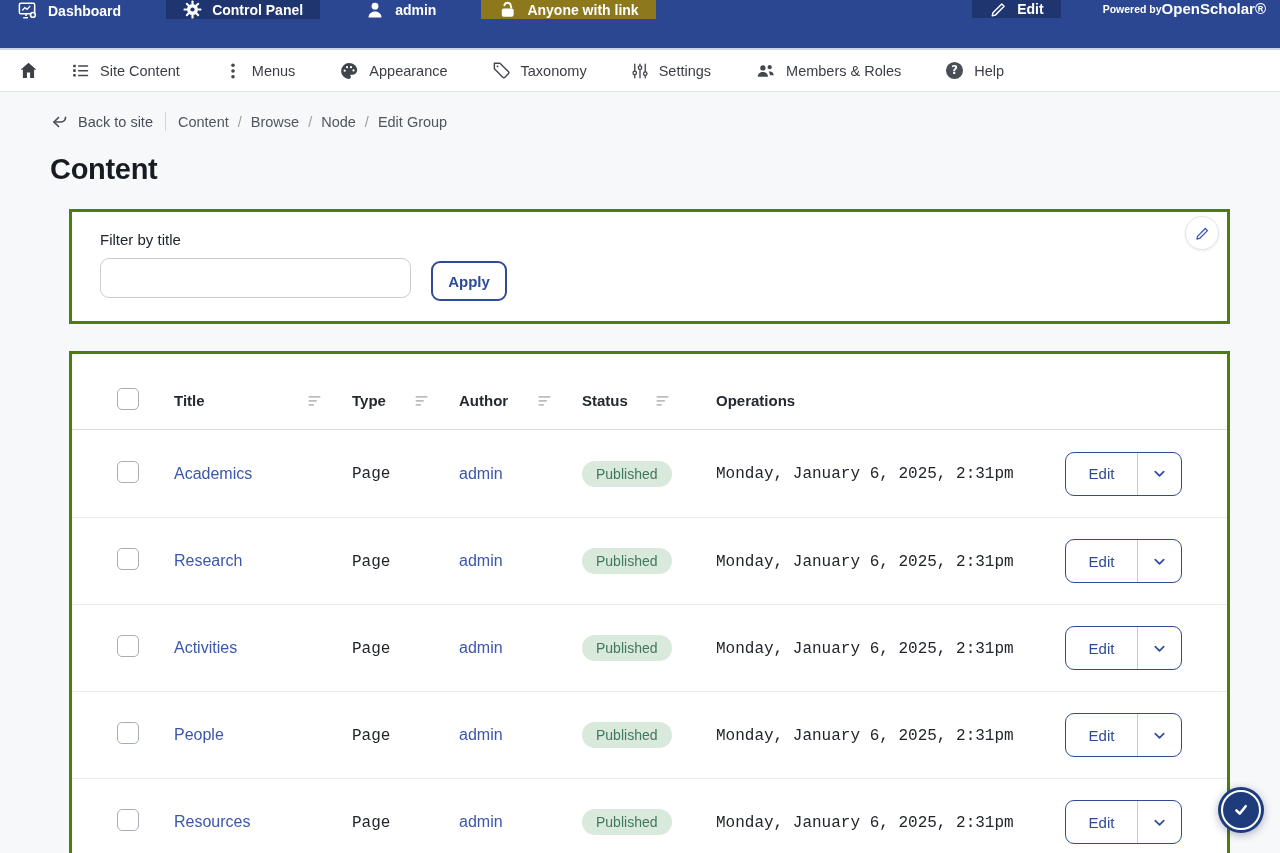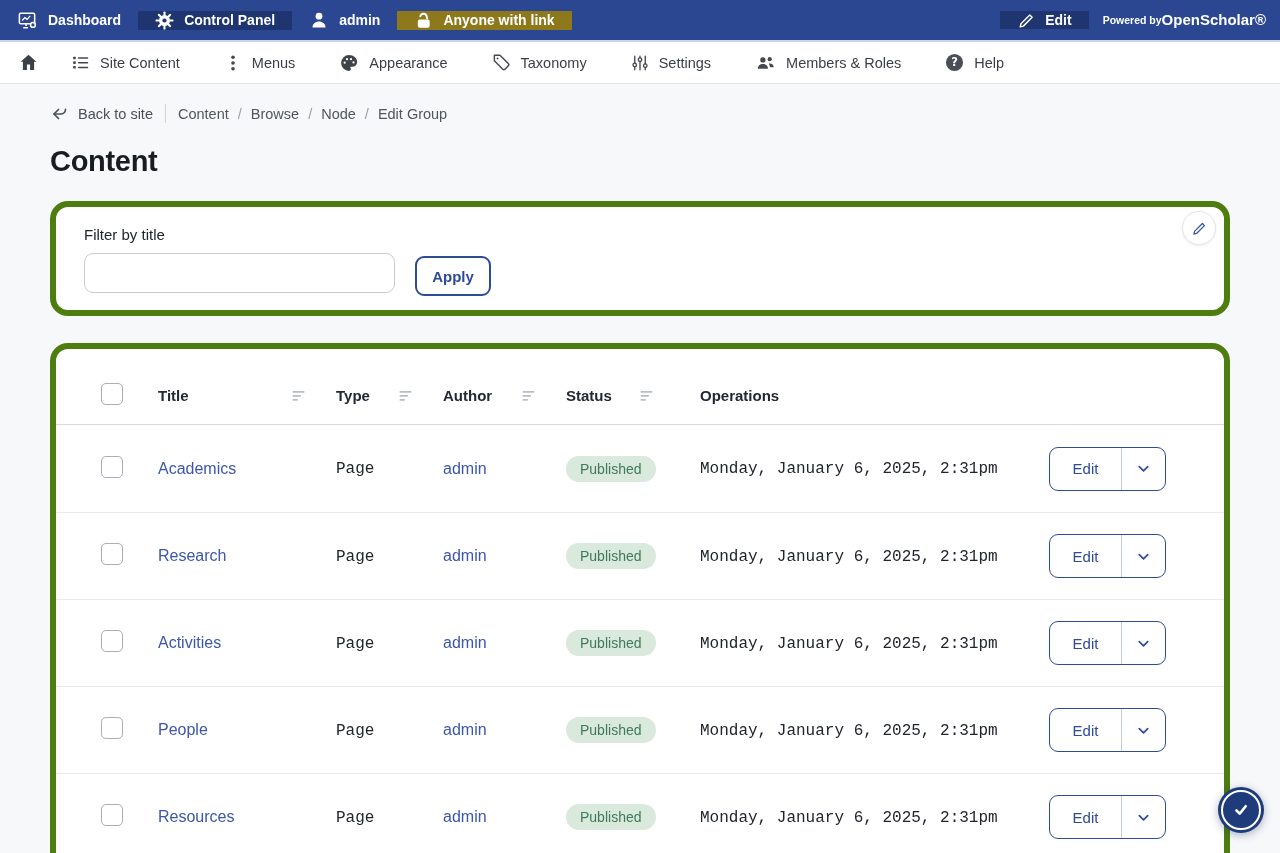--- a/index.html
+++ b/index.html
@@ -5,22 +5,22 @@
   * { margin:0; padding:0; box-sizing:border-box; }
   html, body { width:1280px; height:853px; overflow:hidden; }
   body {
     font-family:"Liberation Sans","DejaVu Sans",sans-serif;
     background:#f7f8f9; color:#21252c;
   }
   svg { display:block; }
 
   
   .topbar {
-    height:42px; background:#2b4792; display:flex; align-items:center;
-    color:#fff; border-bottom:2px solid #ccd4e8;
+    height:50px; background:#2b4792; display:flex; align-items:flex-start;
+    color:#fff; border-bottom:2px solid #ccd4e8;gap:28px;
   }
   .tb-item {
     display:flex; align-items:center; gap:10px; padding:0 17px;
     font-size:14px; font-weight:700; cursor:pointer; white-space:nowrap;
   }
   .tb-item.active { background:#1f356f; }
   .tb-item.olive { background:#8d781c; }
   .tb-spacer { flex:1; }
   .tb-powered { display:flex; flex-direction:row; justify-content:center; align-items:center;
     padding:0 14px; line-height:1.15; cursor:default; }
@@ -44,21 +44,21 @@
     font-size:14.5px; color:#50565e; }
   .bc-back { display:flex; align-items:center; gap:10px; cursor:pointer; color:#4a5058; }
   .bc-divider { width:1px; height:19px; background:#d2d5da; }
   .bc-trail { display:flex; align-items:center; gap:9px; }
   .bc-sep { color:#9aa0a8; }
   .bc-crumb { color:#50565e; cursor:pointer; }
 
   h1.page-title { margin:22px 0 23px; font-size:29px; font-weight:700;
     color:#171c23; letter-spacing:-0.3px; }
 
-  .card { background:#fff; border:6px solid #4d7c0f; border-radius:18px; }
+  .card { background:#fff; border:3px solid #4d7c0f; border-radius:0;margin-left:19px; }
 
   
   .filter-card { height:115px; padding:19px 28px; position:relative;
     display:flex; gap:20px; align-items:flex-start; }
   .f-group { display:flex; flex-direction:column; }
   .f-label { font-size:15px; font-weight:500; color:#20252e; margin-bottom:10px; }
   .f-input { width:311px; height:40px; border:1px solid #c9ccd3; border-radius:9px;
     font-size:16px; padding:0 12px; color:#21252c; outline:none; background:#fff;
     font-family:inherit; }
   .f-select { width:198px; height:40px; border:1px solid #c9ccd3; border-radius:9px;

